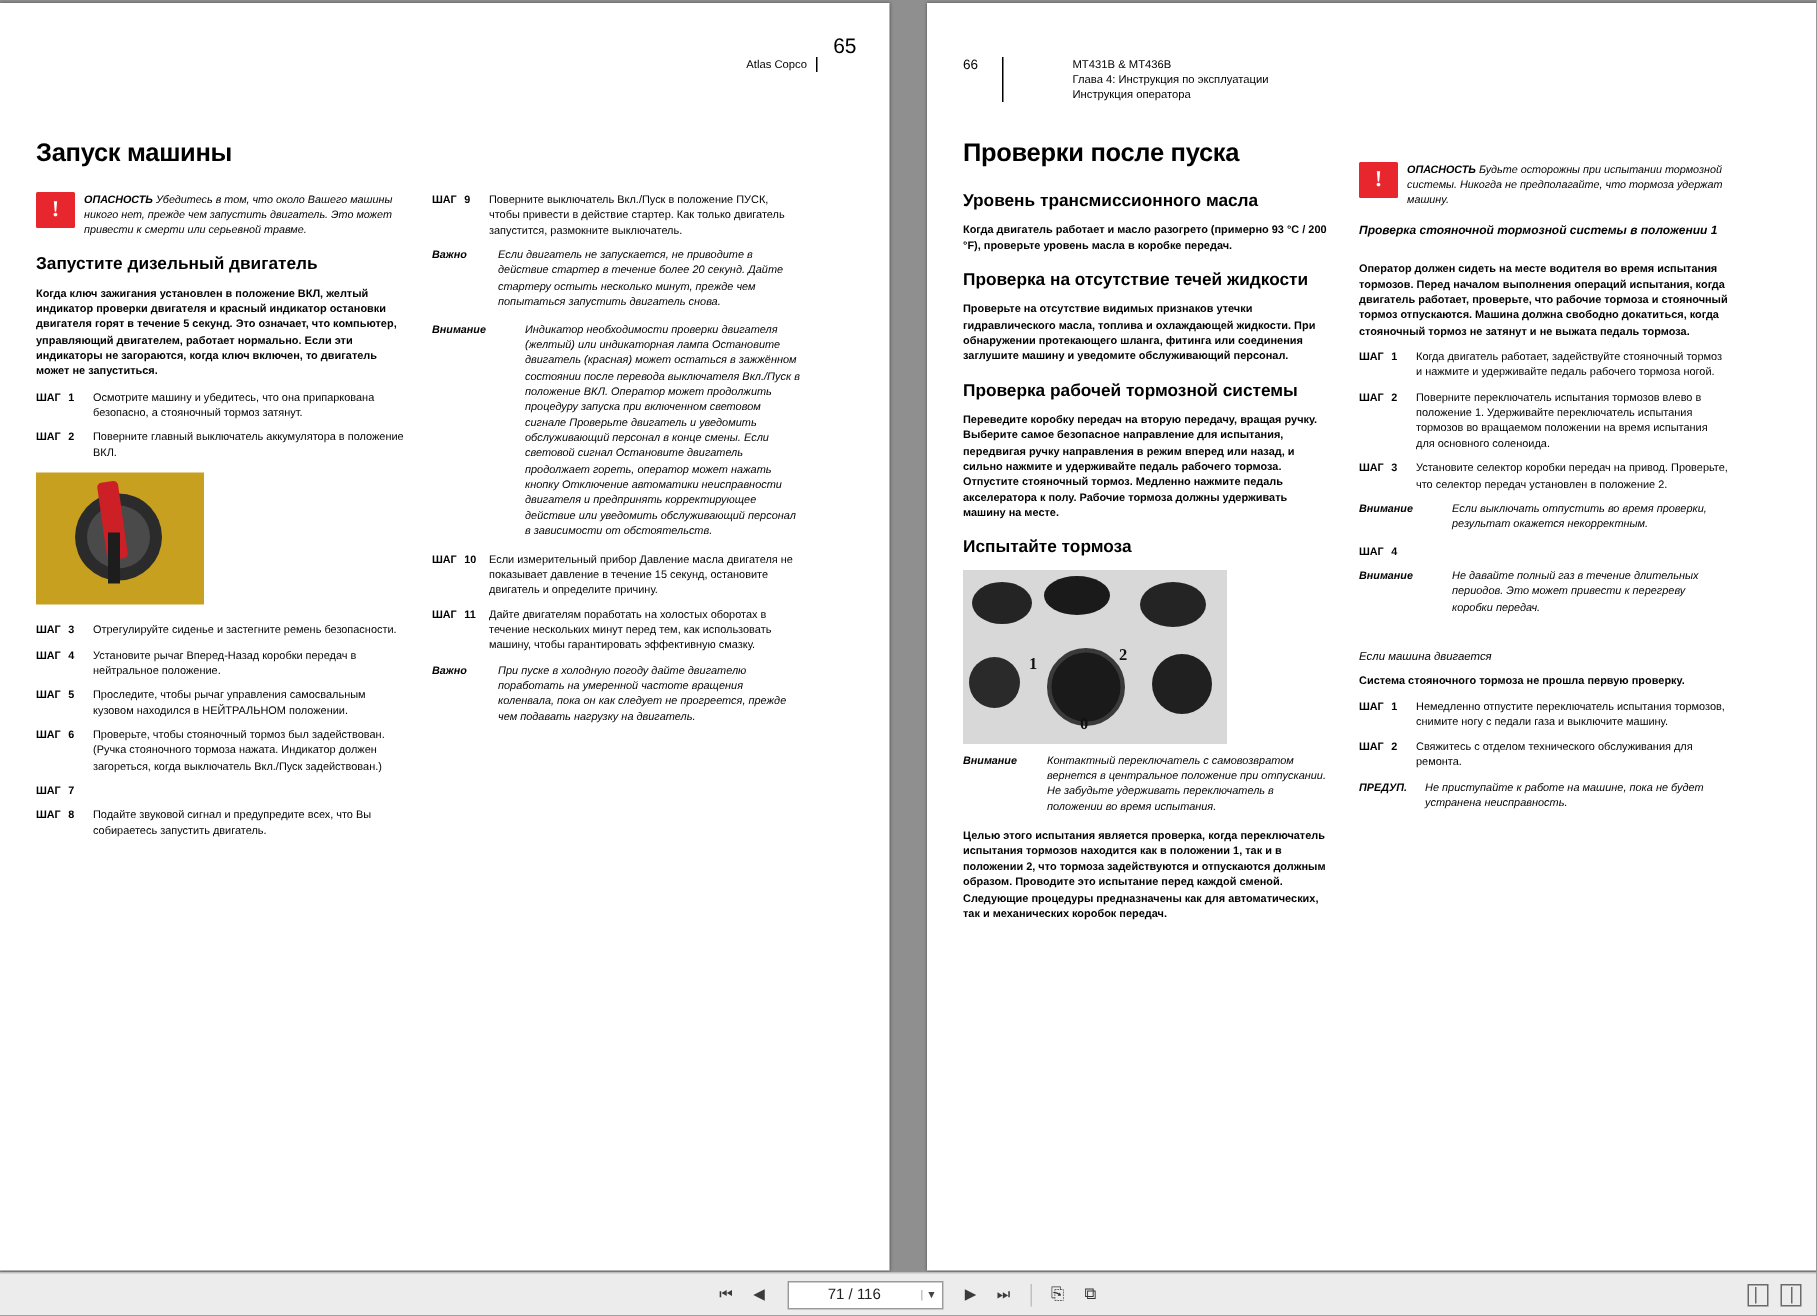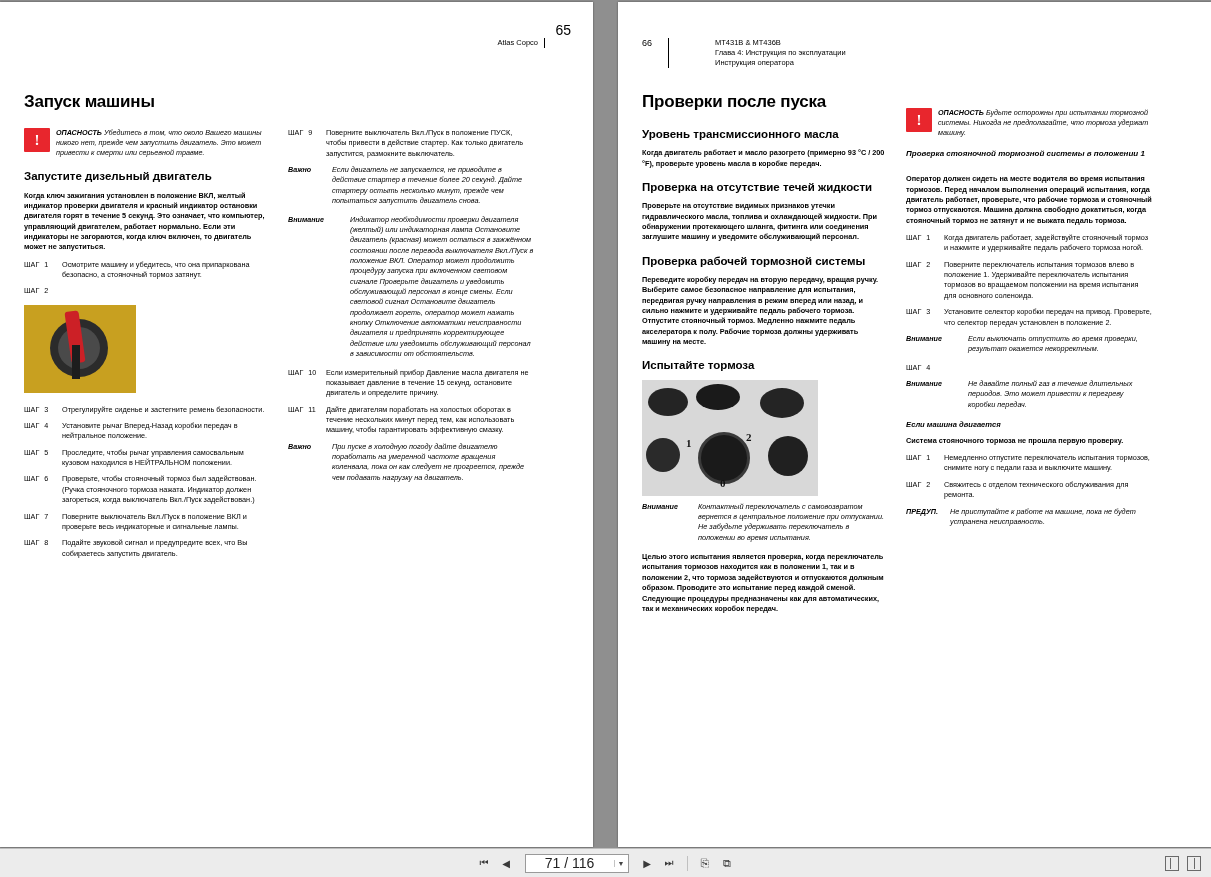--- a/index.html
+++ b/index.html
@@ -147,21 +147,21 @@
     font-weight: bold;
   }
   
   .step {
     display: flex;
     margin: 0 0 6px 0;
   }
   .step-lbl {
     flex: 0 0 auto;
     width: 38px;
-    font-weight: normal;
+    font-weight: bold;
     font-size: 7.2px;
   }
   .step-lbl .n { display:inline-block; margin-left: 5px; }
   .step-txt { flex: 1 1 auto; }
   
   .note {
     display: flex;
     margin: 0 0 8px 0;
   }
   .note-lbl {
@@ -173,23 +173,23 @@
   }
   .note-txt {
     flex: 1 1 auto;
     font-style: italic;
   }
   .note-wide .note-lbl { width: 62px; }
   .note-sm .note-lbl { width: 44px; }
 
   .italic-head {
     font-style: italic;
-    font-weight: bold;
+    font-weight: normal;
     font-size: 7.6px;
-    margin: 10px 0 5px 0;
+    margin: 23px 0 5px 0;
   }
 
   
   .img-key {
     width: 112px;
     height: 88px;
     margin: 8px 0 12px 0;
     background: #c8a020;
     position: relative;
     overflow: hidden;
@@ -291,21 +291,21 @@
     display: flex;
     align-items: center;
     height: 17px;
     border: 1px solid #9a9a9a;
     background: #fff;
     margin: 0 4px;
   }
   .pagebox .val {
     width: 88px;
     text-align: center;
-    font-size: 14px;
+    font-size: 10px;
     color: #222;
   }
   .pagebox .caret {
     width: 13px;
     text-align: center;
     border-left: 1px solid #c3c3c3;
     font-size: 7px;
     color: #444;
   }
   .toolbar-right {
@@ -361,20 +361,21 @@
 
           <h2 class="sec">Запустите дизельный двигатель</h2>
           <p class="para">Когда ключ зажигания установлен в положение ВКЛ, желтый индикатор проверки двигателя и красный индикатор остановки двигателя горят в течение 5 секунд. Это означает, что компьютер, управляющий двигателем, работает нормально. Если эти индикаторы не загораются, когда ключ включен, то двигатель может не запуститься.</p>
 
           <div class="step">
             <div class="step-lbl"><span>ШАГ</span><span class="n">1</span></div>
             <div class="step-txt">Осмотрите машину и убедитесь, что она припаркована безопасно, а стояночный тормоз затянут.</div>
           </div>
           <div class="step">
             <div class="step-lbl"><span>ШАГ</span><span class="n">2</span></div>
+            <div class="step-txt">Поверните главный выключатель аккумулятора в положение ВКЛ.</div>
           </div>
 
           <div class="img-key">
             <div class="ring"></div>
             <div class="ring2"></div>
             <div class="red"></div>
             <div class="blk"></div>
           </div>
 
           <div class="step">
@@ -388,21 +389,20 @@
           <div class="step">
             <div class="step-lbl"><span>ШАГ</span><span class="n">5</span></div>
             <div class="step-txt">Проследите, чтобы рычаг управления самосвальным кузовом находился в НЕЙТРАЛЬНОМ положении.</div>
           </div>
           <div class="step">
             <div class="step-lbl"><span>ШАГ</span><span class="n">6</span></div>
             <div class="step-txt">Проверьте, чтобы стояночный тормоз был задействован. (Ручка стояночного тормоза нажата. Индикатор должен загореться, когда выключатель Вкл./Пуск задействован.)</div>
           </div>
           <div class="step">
             <div class="step-lbl"><span>ШАГ</span><span class="n">7</span></div>
-            <div class="step-txt">Поверните выключатель Вкл./Пуск в положение ВКЛ и проверьте весь индикаторные и сигнальные лампы.</div>
           </div>
           <div class="step">
             <div class="step-lbl"><span>ШАГ</span><span class="n">8</span></div>
             <div class="step-txt">Подайте звуковой сигнал и предупредите всех, что Вы собираетесь запустить двигатель.</div>
           </div>
         </div>
 
         <div class="col">
           <div style="height:38px"></div>
           <div class="step">

